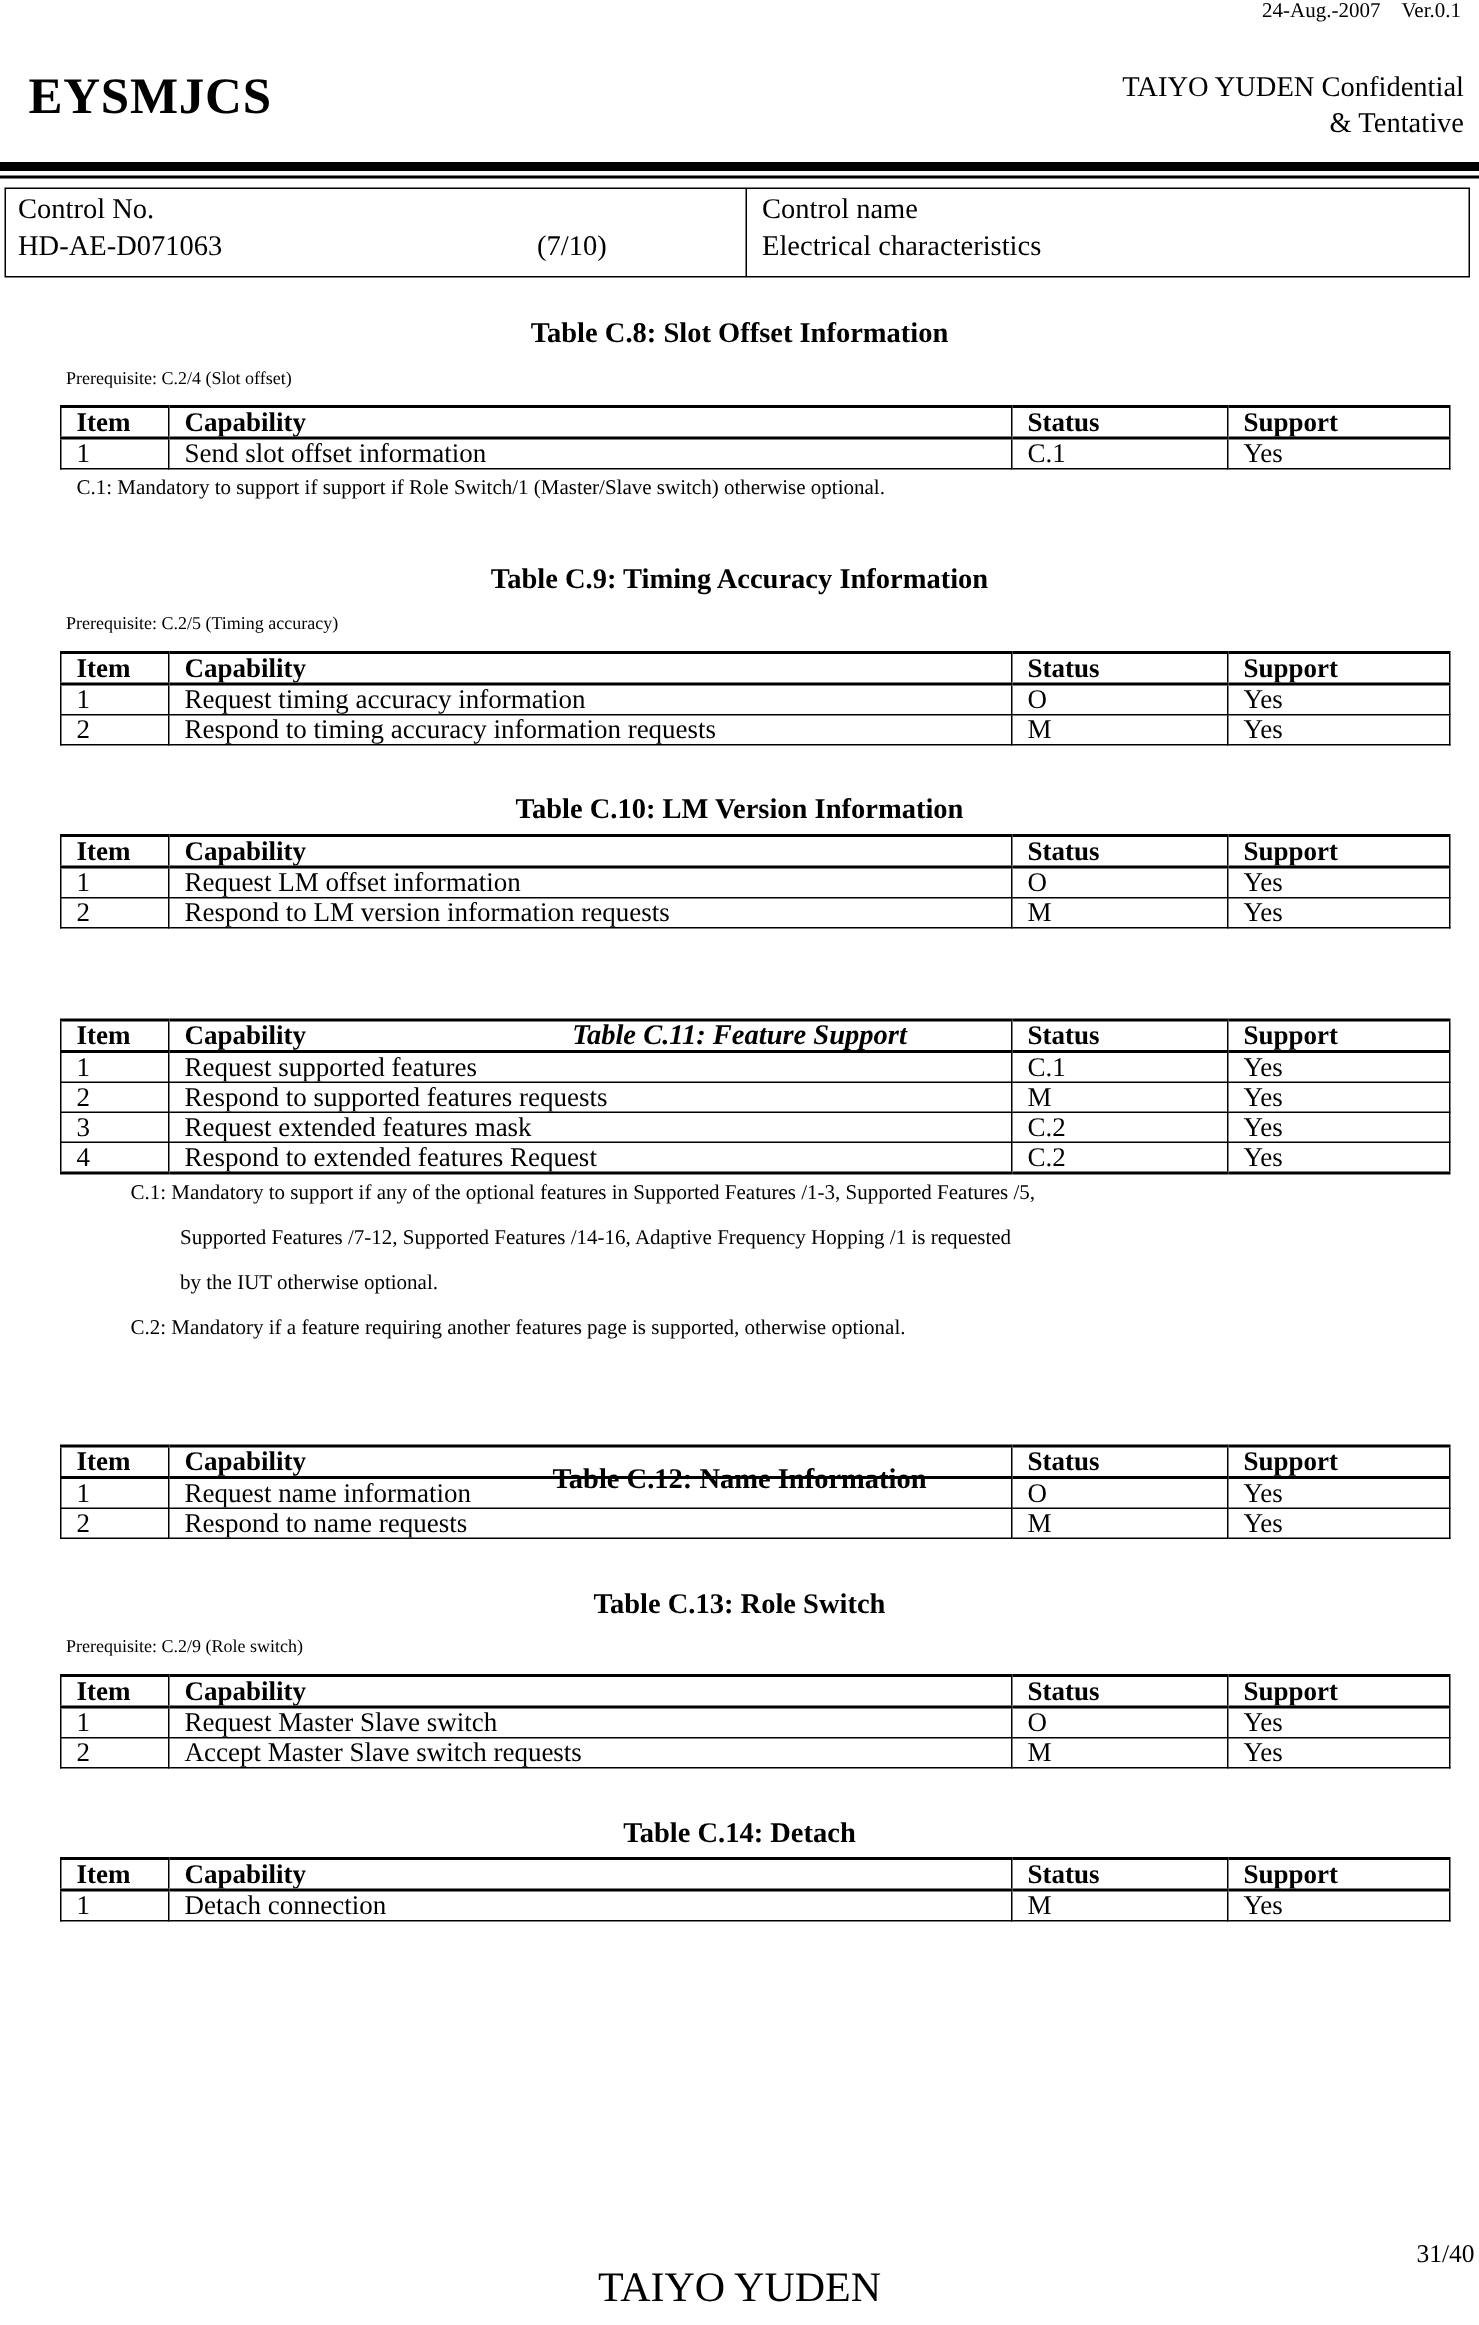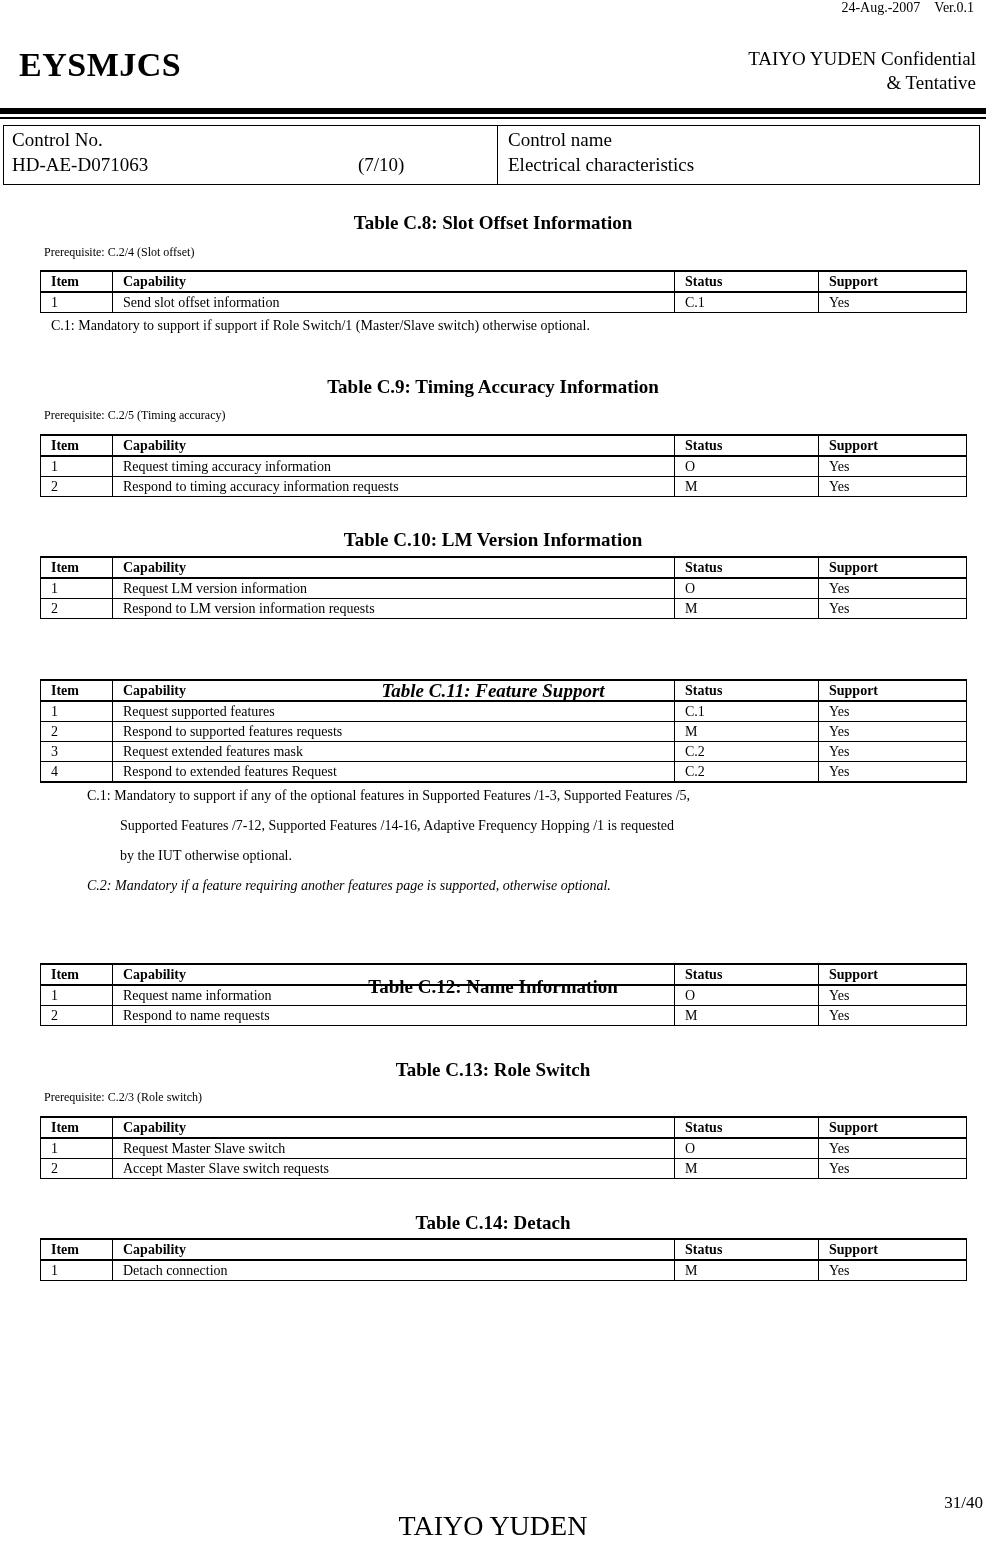--- a/index.html
+++ b/index.html
@@ -19,21 +19,21 @@
       border: 1px solid #000; box-sizing: border-box; display: flex;
     }
     .control-left { width: 485px; border-right: 1px solid #000; position: relative; padding-left: 8px; font-size: 19px; line-height: 25px; padding-top: 1px; }
     .control-left .page-frac { position: absolute; left: 354px; top: 26px; }
     .control-right { flex: 1; padding-left: 10px; font-size: 19px; line-height: 25px; padding-top: 1px; }
 
     .table-title { left: 0; width: 986px; text-align: center; font-size: 19px; font-weight: bold; }
     .prereq { left: 44px; font-size: 12px; }
 
     table.spec {
-      position: absolute; border-collapse: collapse; font-size: 14px;
+      position: absolute; border-collapse: collapse; font-size: 18px;
       table-layout: fixed;
     }
     table.spec td, table.spec th {
       border: 1px solid #000; padding: 0 0 0 10px; height: 19px; line-height: 19px;
       text-align: left; white-space: nowrap; overflow: hidden;
     }
     table.spec th { font-weight: bold; border-top: 2px solid #000; }
     table.spec tr.hdr th { border-bottom: 2px solid #000; }
     table.spec col.c-item { width: 72px; }
     table.spec col.c-cap { width: 562px; }
@@ -139,21 +139,21 @@
     </colgroup>
   <tbody>
       <tr class="hdr">
     <th>Item</th>
     <th>Capability</th>
     <th>Status</th>
     <th>Support</th>
   </tr>
   <tr>
     <td>1</td>
-    <td>Request LM version information</td>
+    <td>Request LM offset information</td>
     <td>O</td>
     <td>Yes</td>
   </tr>
   <tr>
     <td>2</td>
     <td>Respond to LM version information requests</td>
     <td>M</td>
     <td>Yes</td>
   </tr>
 </tbody>
@@ -197,21 +197,21 @@
     <td style="border-bottom:2px solid #000;">Respond to extended features Request</td>
     <td style="border-bottom:2px solid #000;">C.2</td>
     <td style="border-bottom:2px solid #000;">Yes</td>
   </tr>
 </tbody>
   </table>
 <div class="abs note" style="top:781px;margin-left:36px;">
   <span style="display:block;">C.1: Mandatory to support if any of the optional features in Supported Features /1-3, Supported Features /5,</span>
   <span class="indent">Supported Features /7-12, Supported Features /14-16, Adaptive Frequency Hopping /1 is requested</span>
   <span class="indent">by the IUT otherwise optional.</span>
-  <span style="display:block;font-style:italic;">C.2: Mandatory if a feature requiring another features page is supported, otherwise optional.</span>
+  <span style="display:block;">C.2: Mandatory if a feature requiring another features page is supported, otherwise optional.</span>
 </div>
 
 <div class="abs table-title" style="top:936px;margin-top:40px;">Table C.12: Name Information</div>
 <table class="spec" style="left:40px; top:963px; width:926px;">
   <colgroup>
       <col class="c-item">
       <col class="c-cap">
       <col class="c-status">
       <col class="c-support">
     </colgroup>
@@ -231,21 +231,21 @@
   <tr>
     <td>2</td>
     <td>Respond to name requests</td>
     <td>M</td>
     <td>Yes</td>
   </tr>
 </tbody>
   </table>
 
 <div class="abs table-title" style="top:1059px;">Table C.13: Role Switch</div>
-<div class="abs prereq" style="top:1090px;">Prerequisite: C.2/3 (Role switch)</div>
+<div class="abs prereq" style="top:1090px;">Prerequisite: C.2/9 (Role switch)</div>
 <table class="spec" style="left:40px; top:1116px; width:925px;">
   <colgroup>
       <col class="c-item">
       <col class="c-cap">
       <col class="c-status">
       <col class="c-support">
     </colgroup>
   <tbody>
       <tr class="hdr">
     <th>Item</th>

